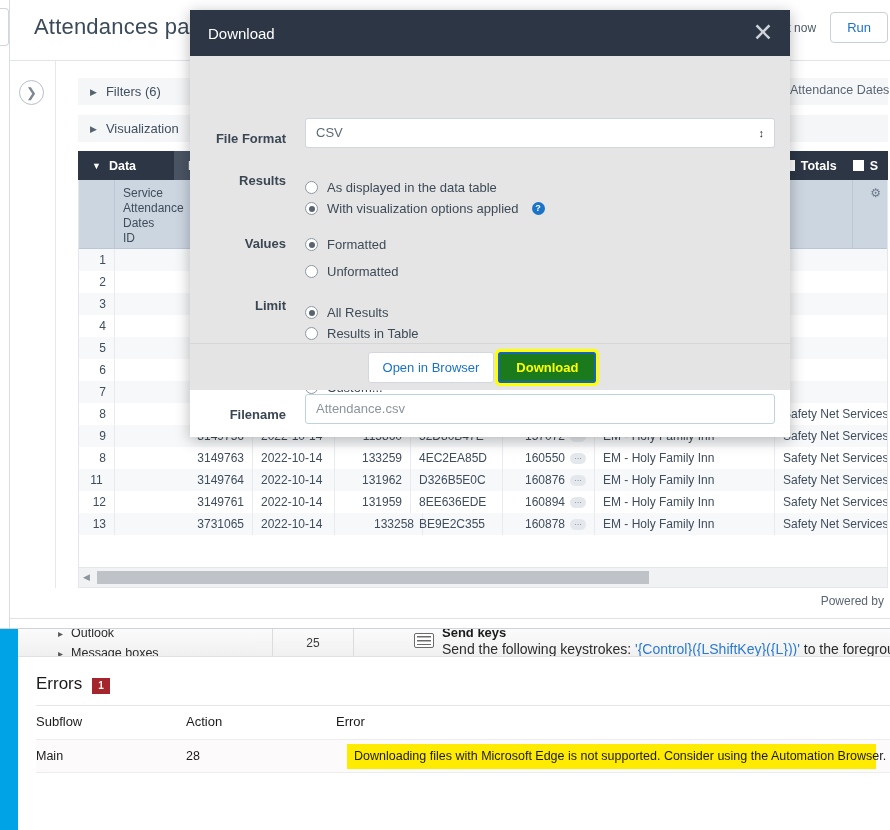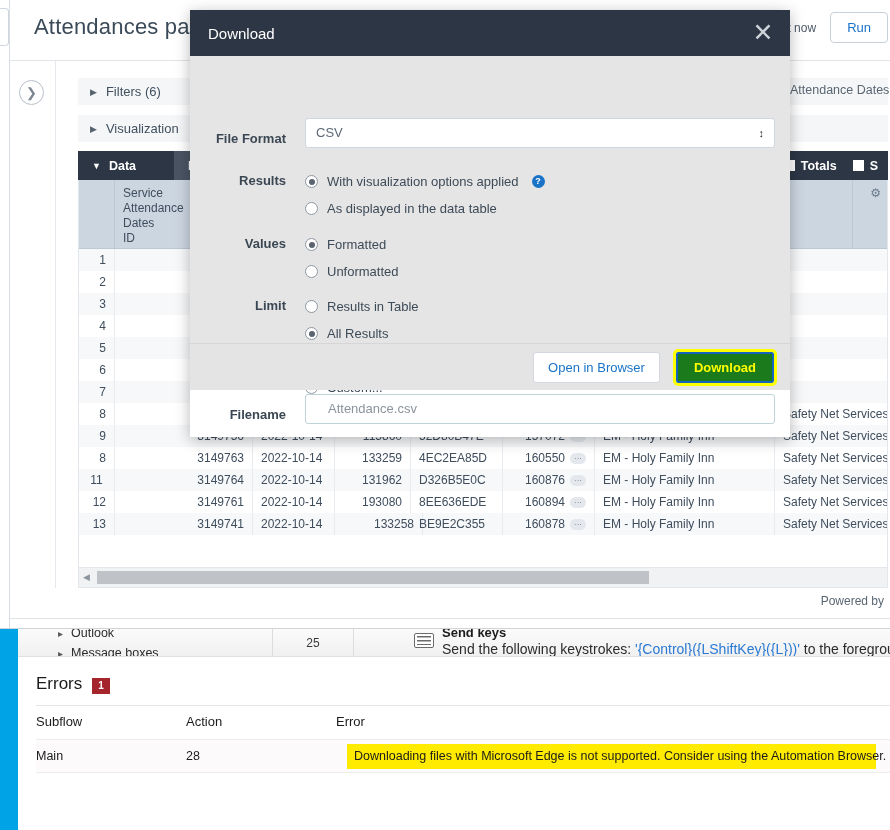--- a/index.html
+++ b/index.html
@@ -162,21 +162,21 @@
   .select-box {
     width: 470px; height: 30px; border: 1px solid #cfd6dd; border-radius: 3px;
     background: #fff; font-size: 13px; color: #5d6a77; padding: 0 10px; line-height: 28px;
     position: relative;
   }
   .select-arrow {
     position: absolute; right: 10px; top: 7px; font-size: 11px; color: #2e2e2e; line-height: 14px;
   }
   .text-input {
     width: 470px; height: 30px; border: 1px solid #bfd4d8; border-radius: 3px;
-    background: #fff; font-size: 13px; color: #8b949d; padding: 0 22px; line-height: 28px;
+    background: #fff; font-size: 13px; color: #8b949d; padding: 0 10px; line-height: 28px;
   }
   .radio-row { display: flex; align-items: center; gap: 9px; height: 21px; font-size: 13px; color: #3d4a57; }
   .radio {
     width: 13px; height: 13px; border-radius: 50%; border: 1px solid #8d98a3;
     background: #fff; position: relative; flex: none;
   }
   .radio.on::after {
     content: ""; position: absolute; left: 2.5px; top: 2.5px; width: 6px; height: 6px;
     border-radius: 50%; background: #5a646f;
   }
@@ -184,21 +184,21 @@
     width: 12px; height: 12px; border: 1px solid #8d98a3; background: #fff; flex: none;
   }
   .help-badge {
     display: inline-block; width: 13px; height: 13px; border-radius: 50%;
     background: #1a73c7; color: #fff; font-size: 9px; font-weight: bold;
     line-height: 13px; text-align: center; margin-left: 4px; vertical-align: 1px;
   }
   .modal-footer {
     position: absolute; left: 0; bottom: 0; width: 100%; height: 47px;
     background: #e4e4e4; border-top: 1px solid #d6d6d6;
-    display: flex; align-items: center; justify-content: flex-end; gap: 16px; padding-right: 16px;
+    display: flex; align-items: center; justify-content: center; gap: 4px; padding-right: 16px;
   }
   .btn-open {
     background: #fff; border: 1px solid #d3d8de; border-radius: 3px;
     color: #1a73c7; font-size: 13px; padding: 7px 14px;
   }
   .btn-download {
     background: #1b7a1b; border: 2px solid #1464c0; border-radius: 2px;
     color: #ffff00; font-size: 13px; font-weight: bold; padding: 6px 16px;
     outline: 3px solid #ffff00; outline-offset: 0px;
   }
@@ -448,29 +448,29 @@
                 <div class="gc num" style="position: absolute; left: 256px; width: 76px;">131962</div>
                 <div class="gc " style="position: absolute; left: 332px; width: 92px;">D326B5E0C</div>
                 <div class="gc num" style="position: absolute; left: 424px; width: 92px;">160876<span class="pill">···</span></div>
                 <div class="gc " style="position: absolute; left: 516px; width: 180px;">EM - Holy Family Inn</div>
                 <div class="gc " style="position: absolute; left: 696px; width: 132px;">Safety Net Services</div>
               </div>
               <div class="grow even" style="position: relative;">
                 <div class="gc num" style="position: absolute; left: 0px; width: 36px;">12</div>
                 <div class="gc num" style="position: absolute; left: 36px; width: 138px;">3149761</div>
                 <div class="gc " style="position: absolute; left: 174px; width: 82px;">2022-10-14</div>
-                <div class="gc num" style="position: absolute; left: 256px; width: 76px;">193080</div>
+                <div class="gc num" style="position: absolute; left: 256px; width: 76px;">131959</div>
                 <div class="gc " style="position: absolute; left: 332px; width: 92px;">8EE636EDE</div>
                 <div class="gc num" style="position: absolute; left: 424px; width: 92px;">160894<span class="pill">···</span></div>
                 <div class="gc " style="position: absolute; left: 516px; width: 180px;">EM - Holy Family Inn</div>
                 <div class="gc " style="position: absolute; left: 696px; width: 132px;">Safety Net Services</div>
               </div>
               <div class="grow odd" style="position: relative;">
                 <div class="gc num" style="position: absolute; left: 0px; width: 36px;">13</div>
-                <div class="gc num" style="position: absolute; left: 36px; width: 138px;">3149741</div>
+                <div class="gc num" style="position: absolute; left: 36px; width: 138px;">3731065</div>
                 <div class="gc " style="position: absolute; left: 174px; width: 82px;">2022-10-14</div>
                 <div class="gc num" style="position: absolute; left: 268px; width: 76px;">133258</div>
                 <div class="gc " style="position: absolute; left: 332px; width: 92px;">BE9E2C355</div>
                 <div class="gc num" style="position: absolute; left: 424px; width: 92px;">160878<span class="pill">···</span></div>
                 <div class="gc " style="position: absolute; left: 516px; width: 180px;">EM - Holy Family Inn</div>
                 <div class="gc " style="position: absolute; left: 696px; width: 132px;">Safety Net Services</div>
               </div>
             </div>
         </div>
 
@@ -498,52 +498,52 @@
       <div class="m-label" style="left:0; top:75px;">File Format</div>
       <div class="m-field" style="top:62px;">
         <div class="select-box">
           <span>CSV</span>
           <span class="select-arrow">↕</span>
         </div>
       </div>
 
       <div class="m-label" style="left:0; top:117px;">Results</div>
       <div class="m-field" style="top:115px;">
+        <div class="radio-row" style="margin-top:6px;">
+          <span class="radio"></span>
+          <span>As displayed in the data table</span>
+        </div>
         <div class="radio-row">
           <span class="radio on"></span>
           <span>With visualization options applied</span>
           <span class="help-badge">?</span>
-        </div>
-        <div class="radio-row" style="margin-top:6px;">
-          <span class="radio"></span>
-          <span>As displayed in the data table</span>
         </div>
       </div>
 
       <div class="m-label" style="left:0; top:180px;">Values</div>
       <div class="m-field" style="top:178px;">
         <div class="radio-row">
           <span class="radio on"></span>
           <span>Formatted</span>
         </div>
         <div class="radio-row" style="margin-top:6px;">
           <span class="radio"></span>
           <span>Unformatted</span>
         </div>
       </div>
 
       <div class="m-label" style="left:0; top:242px;">Limit</div>
       <div class="m-field" style="top:240px;">
+        <div class="radio-row" style="margin-top:6px;">
+          <span class="radio on"></span>
+          <span>All Results</span>
+        </div>
         <div class="radio-row">
           <span class="radio"></span>
           <span>Results in Table</span>
-        </div>
-        <div class="radio-row" style="margin-top:6px;">
-          <span class="radio on"></span>
-          <span>All Results</span>
         </div>
         <div class="radio-row" style="margin-top:6px; margin-left:-18px;">
           <span class="checkbox"></span>
           <span>Remove all sorts from query</span>
         </div>
         <div class="radio-row" style="margin-top:6px;">
           <span class="radio"></span>
           <span>Custom...</span>
         </div>
       </div>

